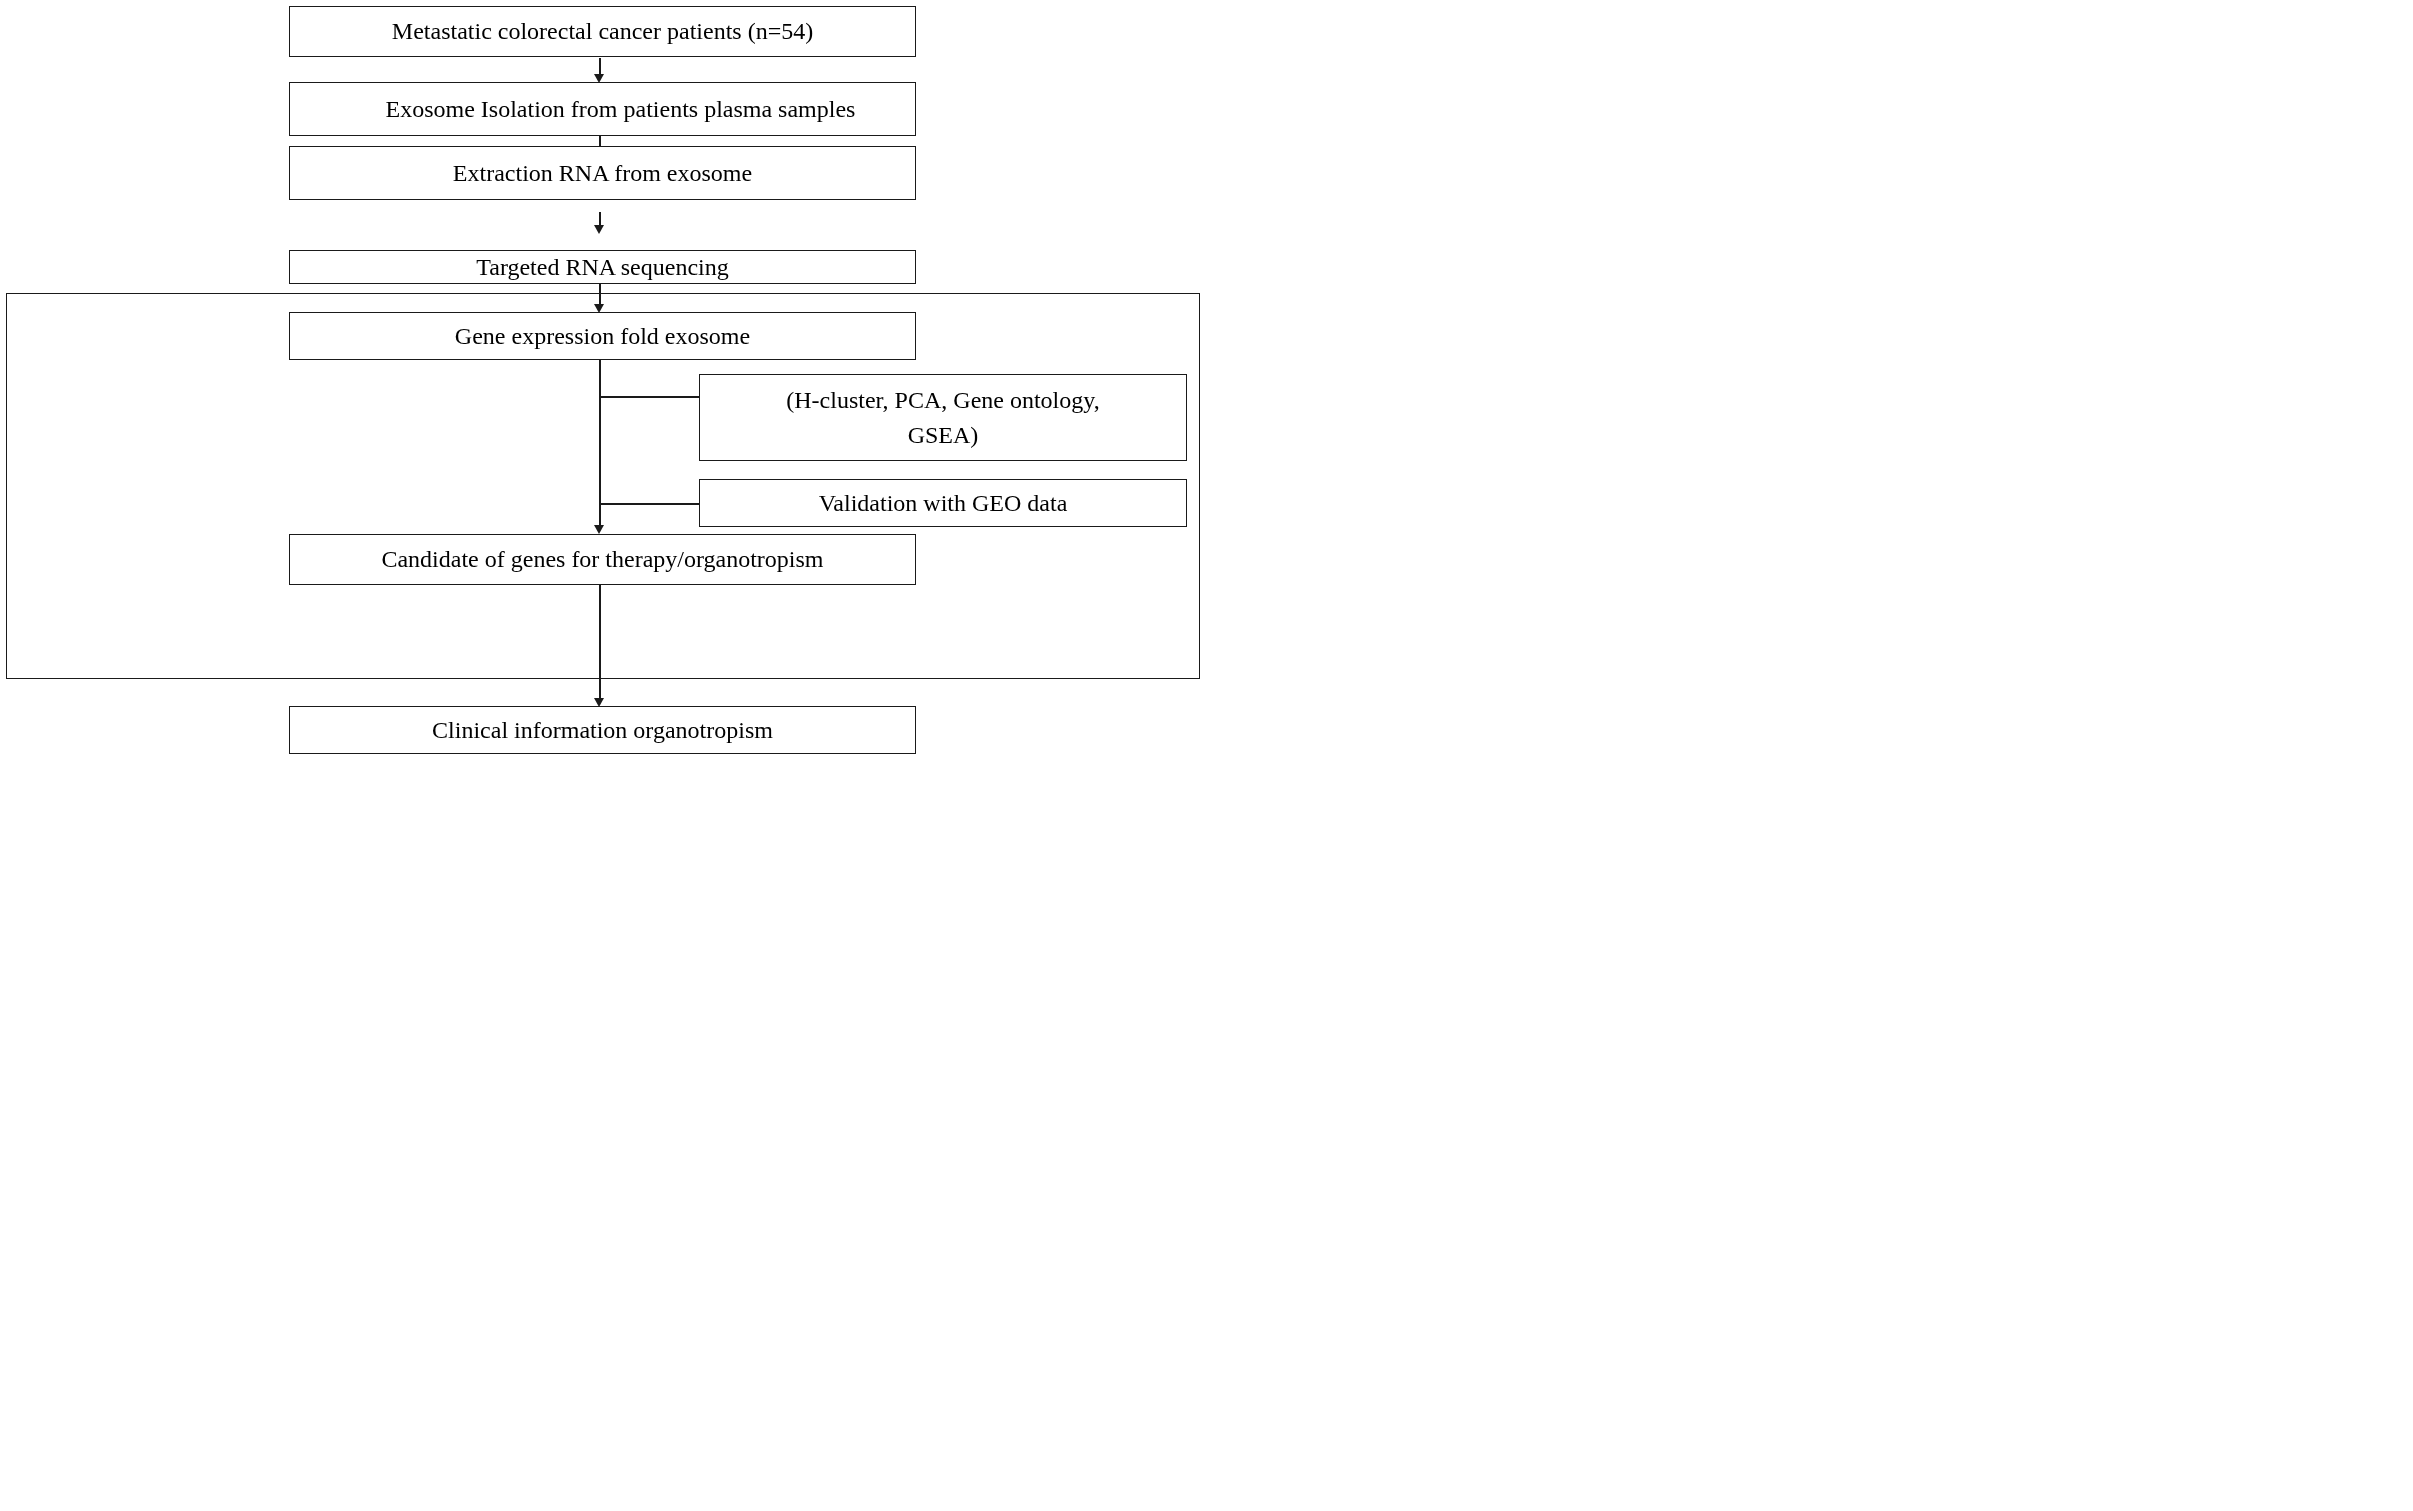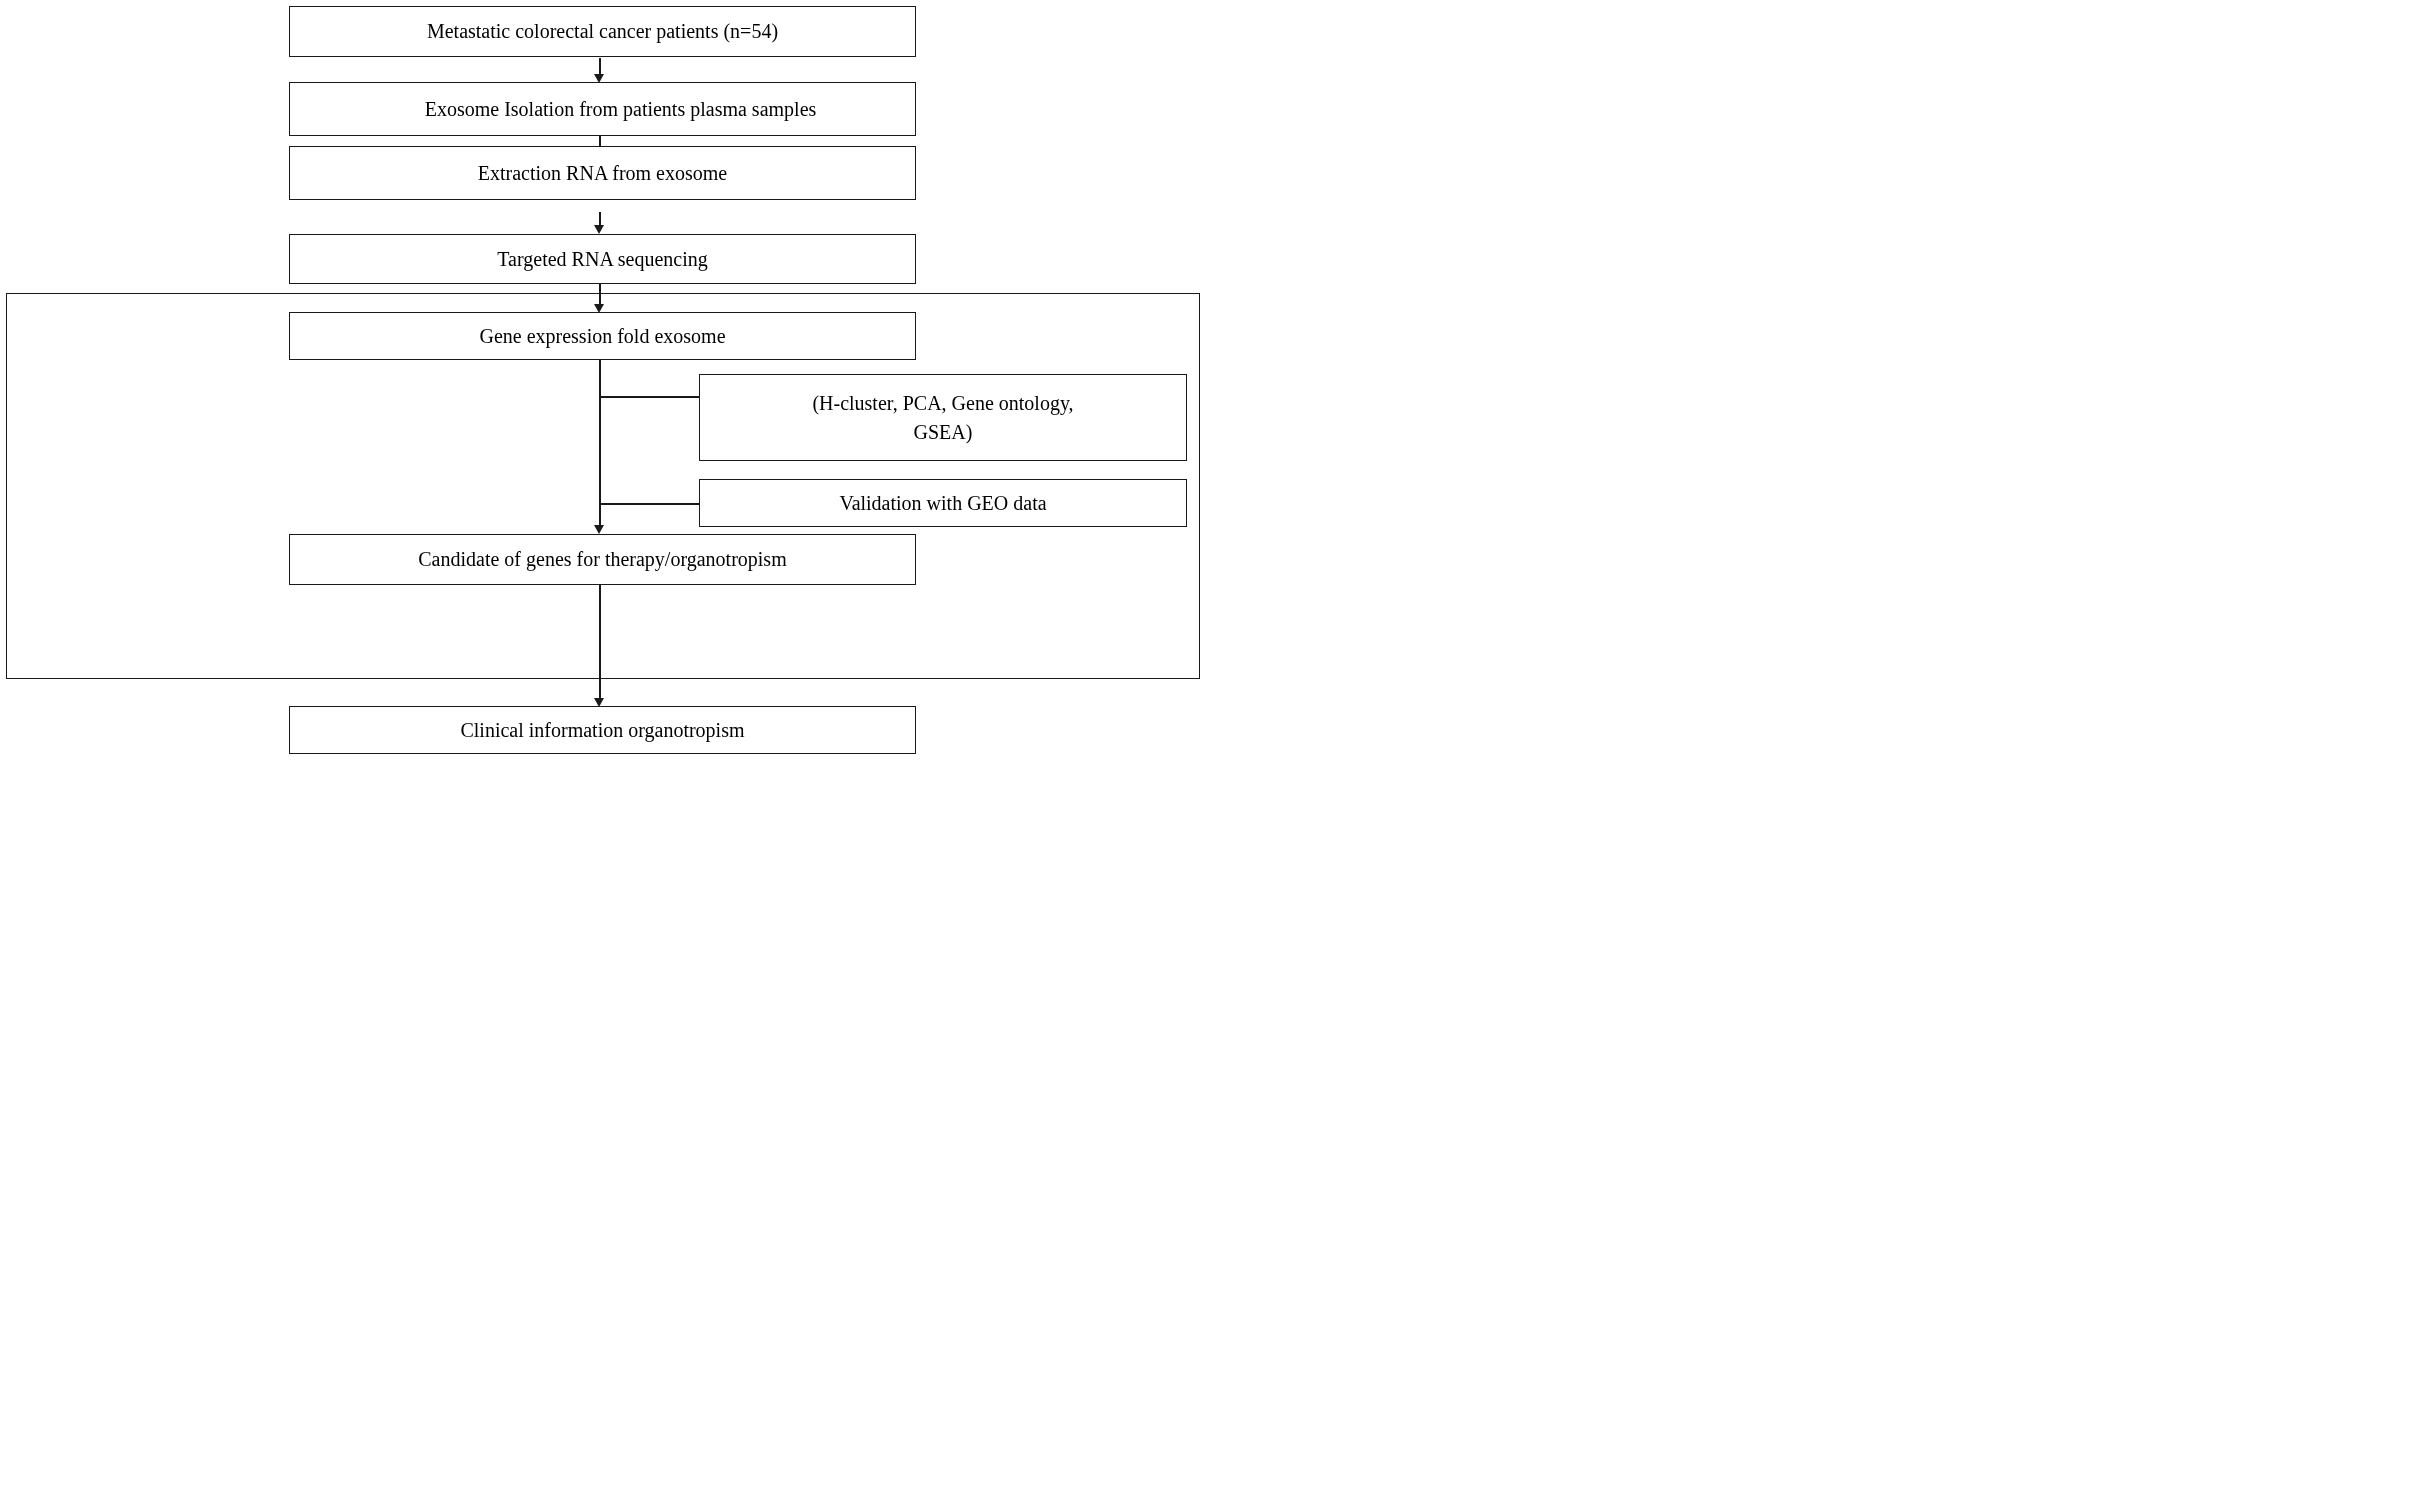--- a/index.html
+++ b/index.html
@@ -18,21 +18,21 @@
   
   .node {
     position: absolute;
     box-sizing: border-box;
     border: 1.9px solid #1a1a1a;
     background: #ffffff;
     display: flex;
     align-items: center;
     justify-content: center;
     text-align: center;
-    font-size: 20px;
+    font-size: 24px;
     line-height: 1.45;
     z-index: 3;
   }
   .node .lbl { display: block; padding: 0 7.7px; }
   
   .frame {
     position: absolute;
     box-sizing: border-box;
     border: 1.9px solid #1a1a1a;
     background: transparent;
@@ -56,21 +56,21 @@
     border-top: 9.2px solid #1a1a1a;
     z-index: 2;
   }
   
   .main-col { left: 289px; width: 627px; }
   .side-col { left: 699px; width: 488px; }
 
   .n-patients   { top: 6.1px;    height: 51px; }
   .n-exosome    { top: 82px;  height: 54px; padding-left: 36px; }
   .n-extraction { top: 146px;  height: 54px; }
-  .n-targeted   { top: 234px;  height: 50px; }
+  .n-targeted   { top: 250px;  height: 34px; }
   .n-foldchange { top: 312px;  height: 48px; }
   .n-analysis   { top: 374px;  height: 87px; }
   .n-validation { top: 479px;  height: 48px; }
   .n-candidate  { top: 534px;  height: 51px; text-align: center; }
   .n-clinical   { top: 706px;  height: 48px; }
 
   .frame-analysis { left: 6.1px; top: 293px; width: 1194px; height: 386px; }
 
   .c1 { left: 599px; top: 58px;  height: 17px; }
   .c2 { left: 599px; top: 136px; height: 14.6px; }

